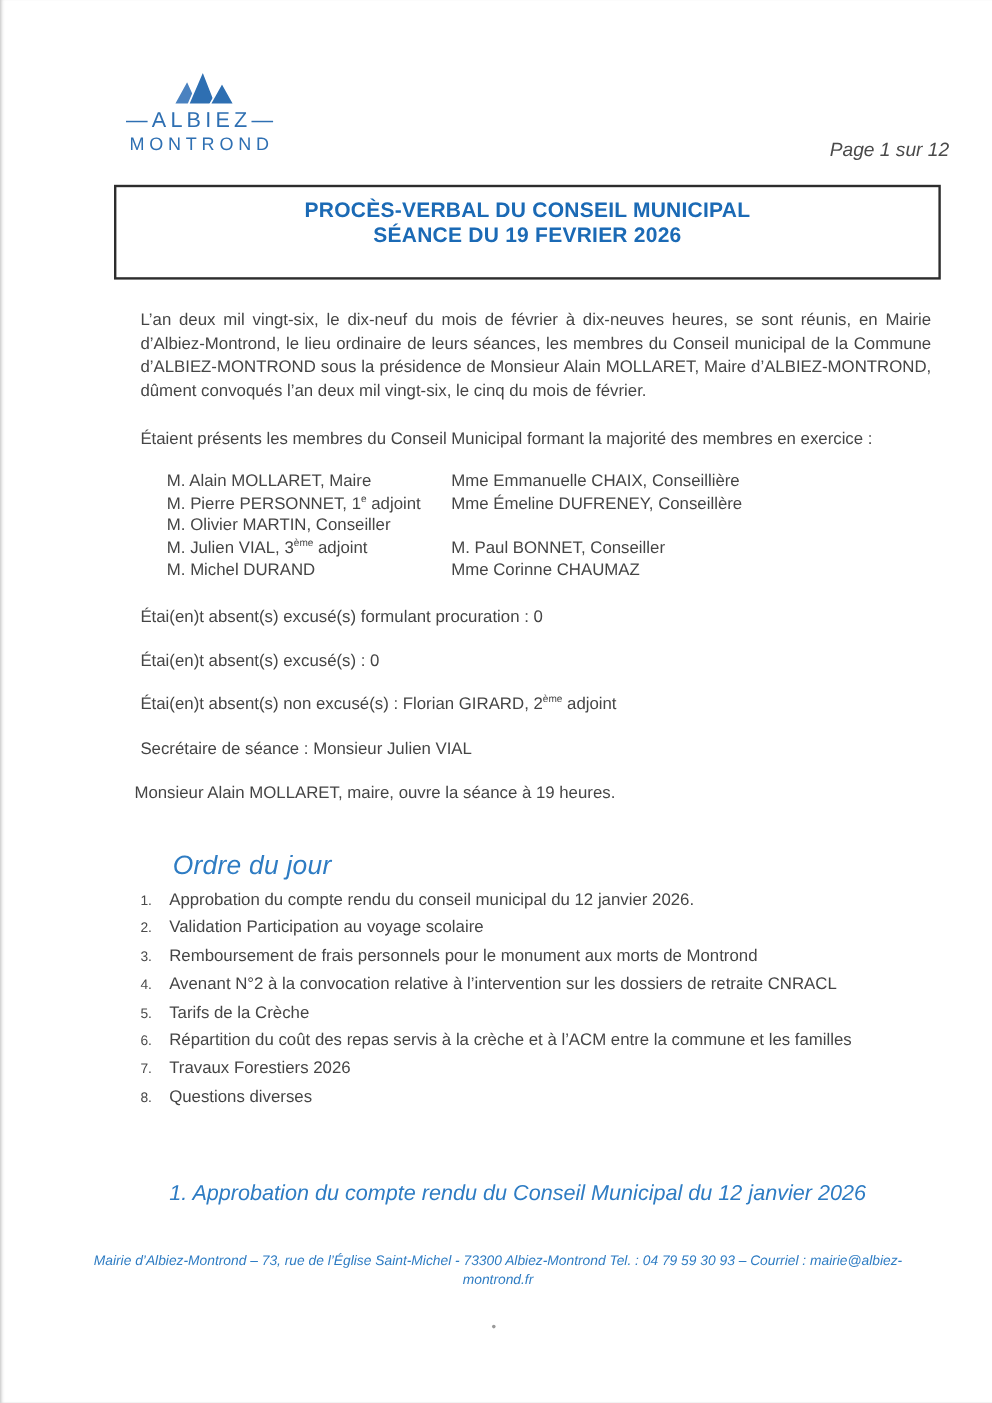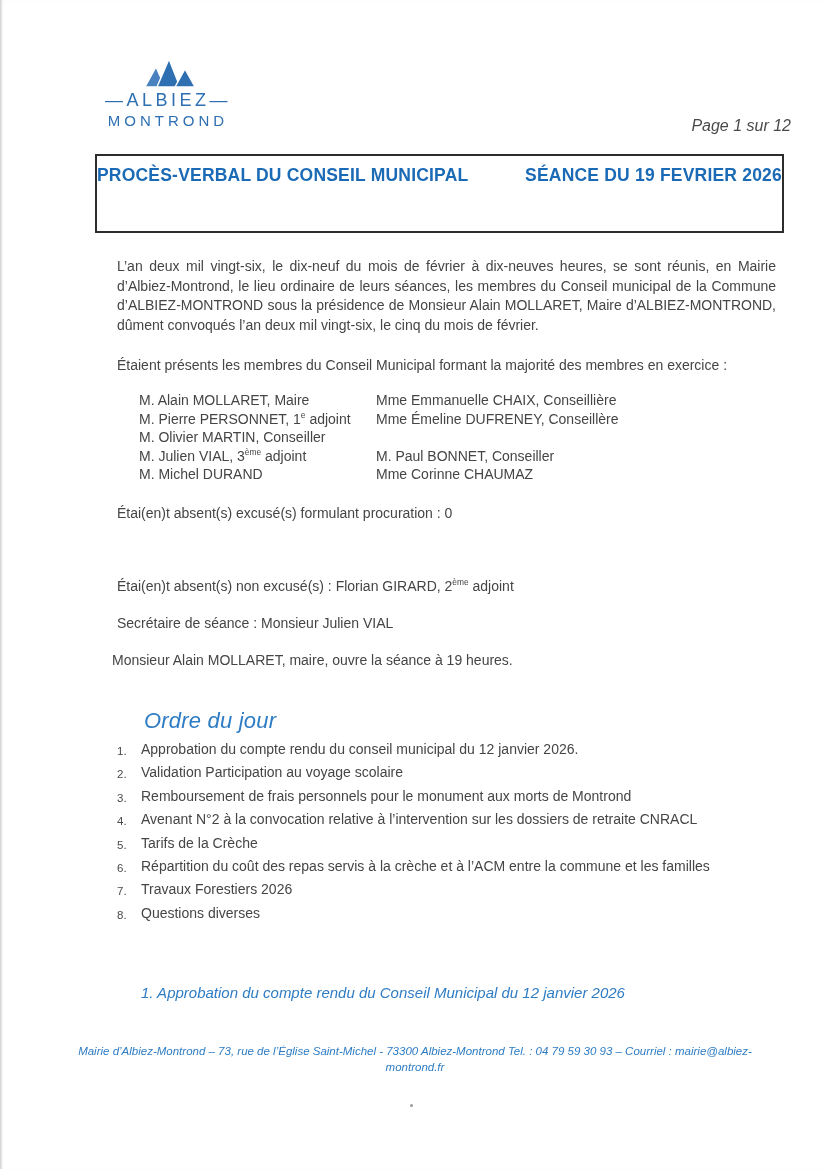--- a/index.html
+++ b/index.html
@@ -18,21 +18,21 @@
   .logo { position:absolute; left:98px; top:58px; width:140px; text-align:center; color:#2e6fb2; }
   .logo svg { display:block; margin:0 auto 2px auto; }
   .logo-line1 { font-size:18px; letter-spacing:3.5px; white-space:nowrap; }
   .logo-line2 { font-size:15px; letter-spacing:4px; white-space:nowrap; margin-top:1px; }
   
   .page-number { position:absolute; top:117px; right:36px; font-size:16px; font-style:italic; color:#4a4a4a; }
   
   .title-box {
     position:absolute; left:95px; top:154px; width:689px; height:79px;
     border:2px solid #2d2d2d;
-    display:flex; justify-content:space-between;
+    display:flex; flex-direction:column; justify-content:space-between;
     padding:9px 0 24px 0; text-align:center;
   }
   .title-line { color:#1b6ab5; font-weight:bold; font-size:17.5px; letter-spacing:.2px; }
   
   .blk { position:absolute; left:117px; width:659px; font-size:14px; line-height:19.5px; }
   .justify { text-align:justify; }
   .intro       { top:257px; }
   .presence    { top:356px; }
   .members     { top:391px; left:124px; width:652px; line-height:18.6px;margin-left:15px; }
   .member-row  { display:flex; }
@@ -48,21 +48,21 @@
     position:absolute; left:144px; top:708px;
     color:#2e7cc3; font-size:22px; font-style:italic; letter-spacing:.2px;
   }
   .agenda { position:absolute; left:117px; top:739px; width:670px; }
   .agenda-item { display:flex; line-height:21.4px; font-size:14px; }
   .agenda-num  { flex:none; width:24px; font-size:11.5px; padding-top:2px; color:#4a4a4a; }
   .agenda-text { flex:1; }
   
   .section-heading {
     position:absolute; left:141px; top:984px;
-    color:#2e7cc3; font-size:15px; font-style:italic;
+    color:#2e7cc3; font-size:18px; font-style:italic;
   }
   
   .footer {
     position:absolute; left:60px; top:1043px; width:710px;
     text-align:center; color:#2e7cc3; font-size:11.5px; font-style:italic; line-height:16px;
   }
   .speck { position:absolute; left:410px; top:1104px; width:3px; height:3px; background:#9a9a9a; border-radius:50%; }
 </style>
 </head>
 <body>
@@ -106,20 +106,21 @@
       <span class="member-left">M. Julien VIAL, 3<sup>ème</sup> adjoint</span>
       <span class="member-right">M. Paul BONNET, Conseiller</span>
     </div>
     <div class="member-row">
       <span class="member-left">M. Michel DURAND</span>
       <span class="member-right">Mme Corinne CHAUMAZ</span>
     </div>
   </div>
 
   <p class="blk absent1">Étai(en)t absent(s) excusé(s) formulant procuration : 0</p>
+  <p class="blk absent2">Étai(en)t absent(s) excusé(s) : 0</p>
   <p class="blk absent3">Étai(en)t absent(s) non excusé(s) : Florian GIRARD, 2<sup>ème</sup> adjoint</p>
   <p class="blk secretaire">Secrétaire de séance : Monsieur Julien VIAL</p>
   <p class="blk ouverture">Monsieur Alain MOLLARET, maire, ouvre la séance à 19 heures.</p>
 
   <div class="agenda-heading">Ordre du jour</div>
   <div class="agenda">
     <div class="agenda-item">
       <span class="agenda-num">1.</span>
       <span class="agenda-text">Approbation du compte rendu du conseil municipal du 12 janvier 2026.</span>
     </div>

